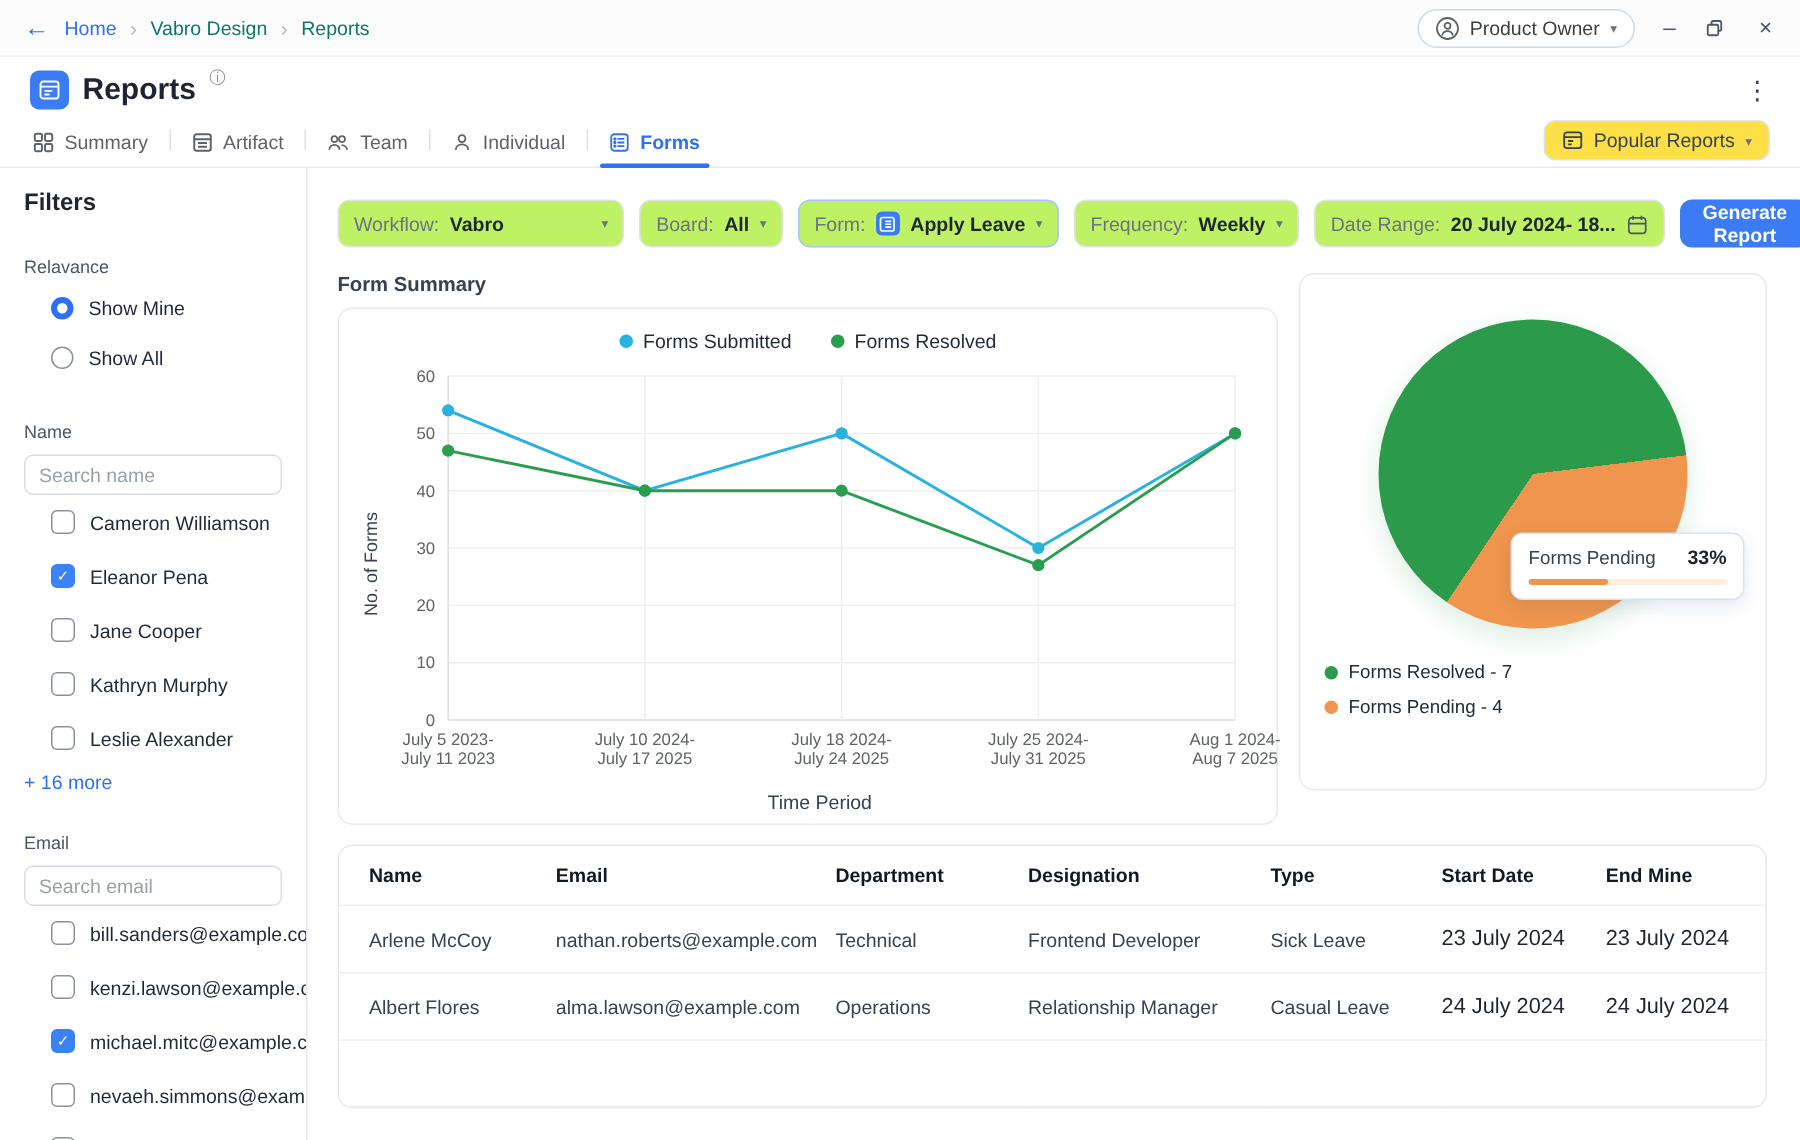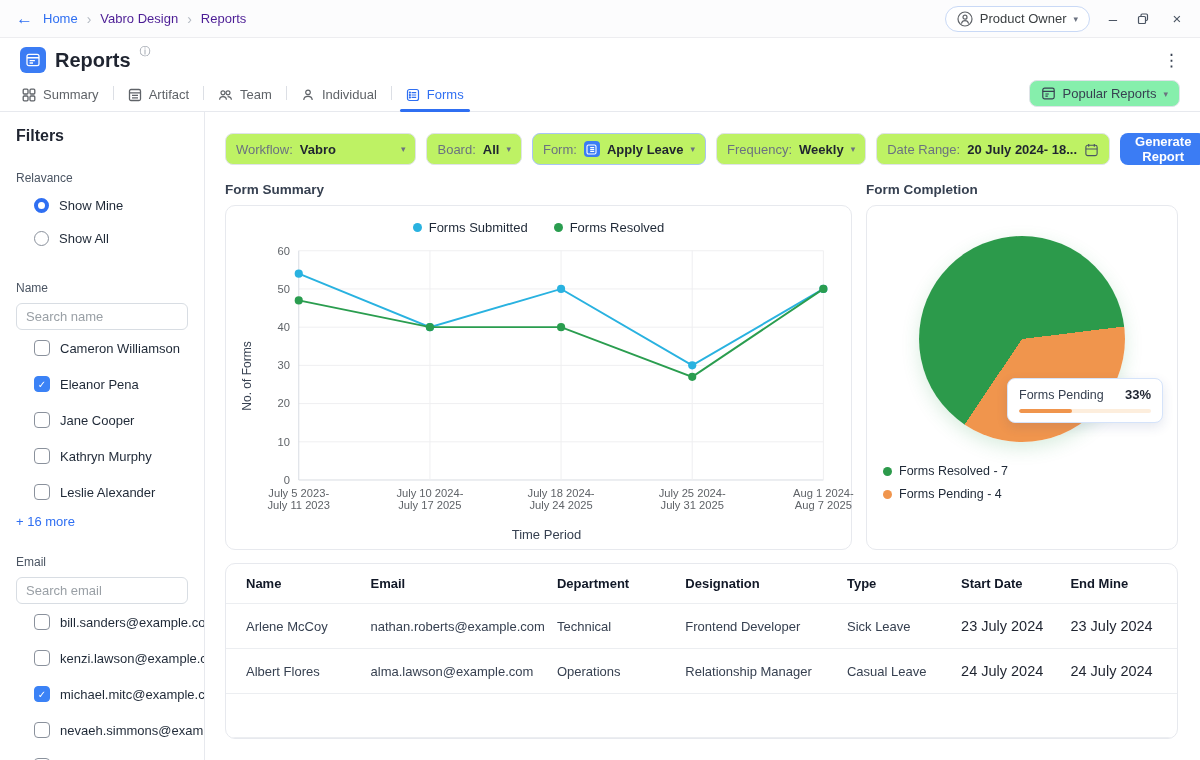--- a/index.html
+++ b/index.html
@@ -4,46 +4,46 @@
 <style>
   * { margin:0; padding:0; box-sizing:border-box; }
   html,body { width:1200px; height:760px; overflow:hidden; background:#fff;
     font-family:"Liberation Sans", sans-serif; color:#1f2937; }
   .titlebar { height:38px; display:flex; align-items:center; justify-content:space-between;
     padding:0 14px 0 16px; border-bottom:1px solid #ededf0; background:#fcfcfd; }
   .tb-left { display:flex; align-items:center; gap:10px; }
   .back-arrow { color:#2f6ff2; font-size:17px; cursor:pointer; }
   .crumbs { display:flex; align-items:center; gap:9px; font-size:13px; }
   .crumb-home { color:#2f6ff2; }
-  .crumb { color:#4c1d95;text-align:right; }
+  .crumb { color:#0f766e;text-align:right; }
   .crumb-sep { color:#b3b9c2; font-size:14px; }
   .tb-right { display:flex; align-items:center; gap:14px; }
   .user-pill { display:flex; align-items:center; gap:7px; border:1px solid #c9d9f6;
     border-radius:16px; padding:4px 11px; font-size:13px; color:#3c4043; background:#fff; }
   .caret { font-size:9px; color:#6b7280; }
   .win-btn { color:#4b5563; font-size:15px; width:18px; text-align:center; cursor:pointer; }
   .page-header { height:44px; display:flex; align-items:center; justify-content:space-between; padding:0 20px; }
   .ph-left { display:flex; align-items:flex-start; gap:9px; }
   .app-icon { width:26px; height:26px; border-radius:6px; background:#3b7cf4;
     display:flex; align-items:center; justify-content:center; }
   .page-title { font-size:20px; font-weight:700; color:#1f2430; line-height:26px; }
   .info-sup { font-size:11px; color:#8a919c; margin-top:-3px; }
   .kebab { font-size:17px; color:#374151; cursor:pointer; letter-spacing:0; }
   .tabs-row { height:30px; display:flex; align-items:flex-end; justify-content:space-between;
     padding:0 20px; border-bottom:1px solid #e7e9ee; }
   .tabs { display:flex; align-items:flex-end; gap:0; }
   .tab { display:flex; align-items:center; gap:7px; font-size:13px; color:#5f6368;
     padding:0 14px 9px 14px; cursor:pointer; position:relative; }
   .tab:first-child { padding-left:2px; }
-  .tab.active { color:#2f6ff2; font-weight:400; }
+  .tab.active { color:#2f6ff2; font-weight:700; }
   .tab.active::after { content:""; position:absolute; left:8px; right:8px; bottom:-1px;
     height:3px; border-radius:2px; background:#2f6ff2; }
   .tab-sep { width:1px; height:14px; background:#dcdfe5; margin-bottom:11px; }
   .popular-btn { display:flex; align-items:center; gap:7px; border:1px solid #dfe3e8;
-    border-radius:8px; background:#86efac; padding:5px 11px; font-size:13px; color:#374151;
+    border-radius:8px; background:#fde047; padding:5px 11px; font-size:13px; color:#374151;
     margin-bottom:4px; cursor:pointer; }
   .content { display:flex; height:648px; overflow:hidden; }
   .sidebar { width:205px; flex:none; border-right:1px solid #e7e9ee; padding:15px 16px; overflow:hidden; }
   .filters-title { font-size:16px; font-weight:700; color:#1f2430; }
   .f-label { font-size:12px; color:#4b5563; margin-top:26px; margin-bottom:4px; }
   .radio-row { display:flex; align-items:center; gap:10px; padding:9px 0 9px 18px; cursor:pointer; }
   .radio { width:15px; height:15px; border-radius:50%; border:1.5px solid #8a919c; background:#fff; flex:none; }
   .radio.selected { border:4.5px solid #2f6ff2; }
   .radio-label, .check-label { font-size:13px; color:#1f2937; white-space:nowrap; }
   .f-input { width:100%; height:27px; border:1px solid #d8dde3; border-radius:6px;
@@ -388,21 +388,20 @@
                   <text x="314" y="263" text-anchor="middle" font-size="11.5" fill="#5f6368"><tspan x="314">July 18 2024-</tspan><tspan x="314" dy="13">July 24 2025</tspan></text>
                   <text x="449" y="263" text-anchor="middle" font-size="11.5" fill="#5f6368"><tspan x="449">July 25 2024-</tspan><tspan x="449" dy="13">July 31 2025</tspan></text>
                   <text x="584" y="263" text-anchor="middle" font-size="11.5" fill="#5f6368"><tspan x="584">Aug 1 2024-</tspan><tspan x="584" dy="13">Aug 7 2025</tspan></text>
                 </svg>
               <div class="x-axis-label">Time Period</div>
             </div>
           </div>
         </div>
       </div>
       <div class="chart-block-2">
-        <div class="chart-title">Form Completion</div>
         <div class="card completion-card">
           <div class="pie" id="pie-chart" style="background: conic-gradient(from 83deg, rgb(240, 149, 77) 0deg, rgb(240, 149, 77) 130.9deg, rgb(44, 154, 75) 130.9deg, rgb(44, 154, 75) 360deg);"></div>
           <div class="tooltip">
             <div class="tt-row">
               <span class="tt-label">Forms Pending</span>
               <span class="tt-value">33%</span>
             </div>
             <div class="tt-bar">
                 <div class="tt-bar-fill"></div>
               </div>

